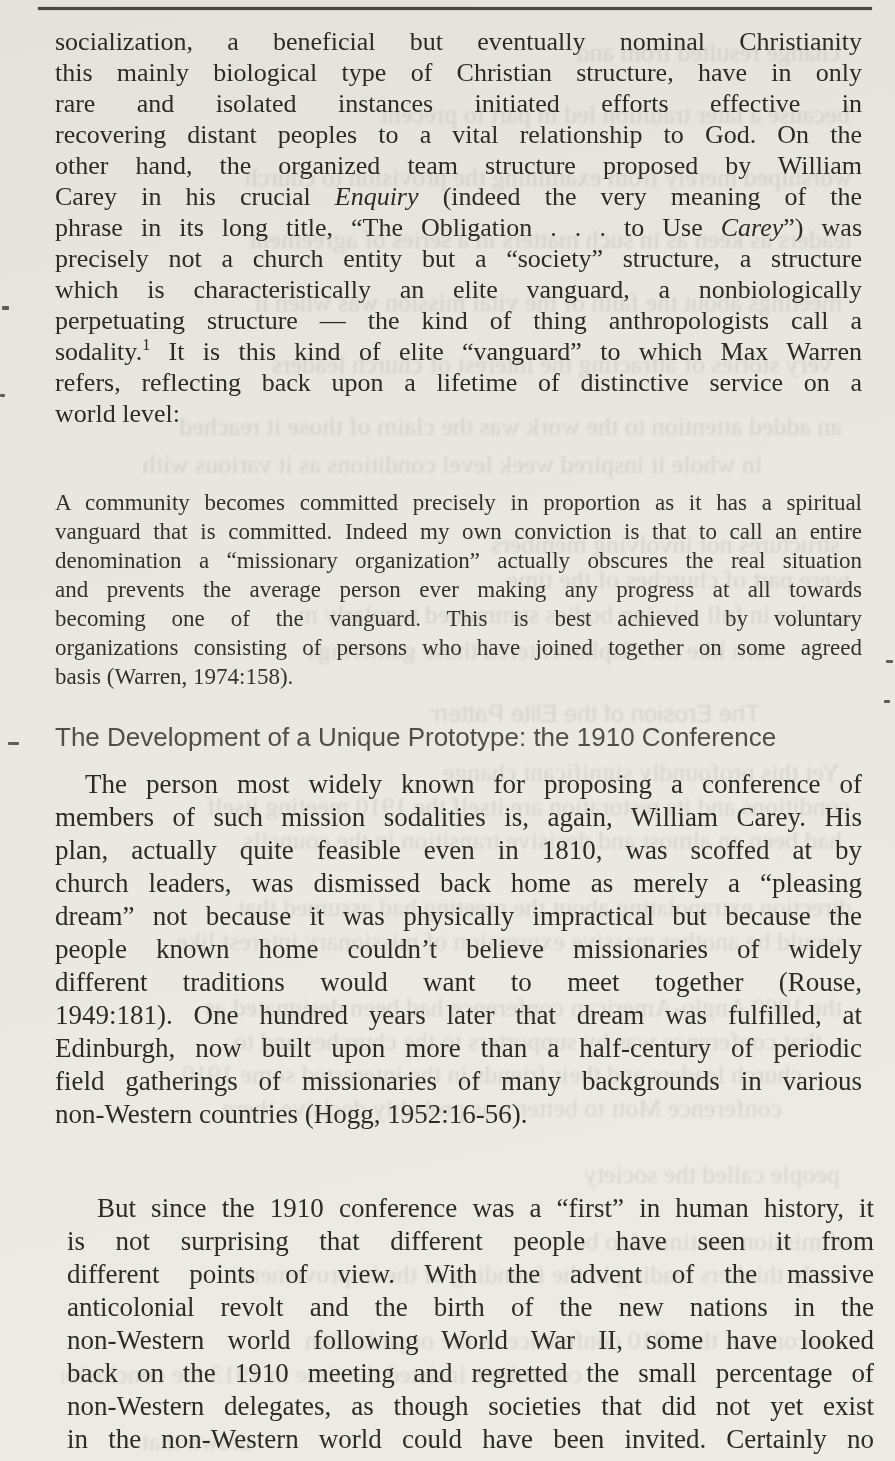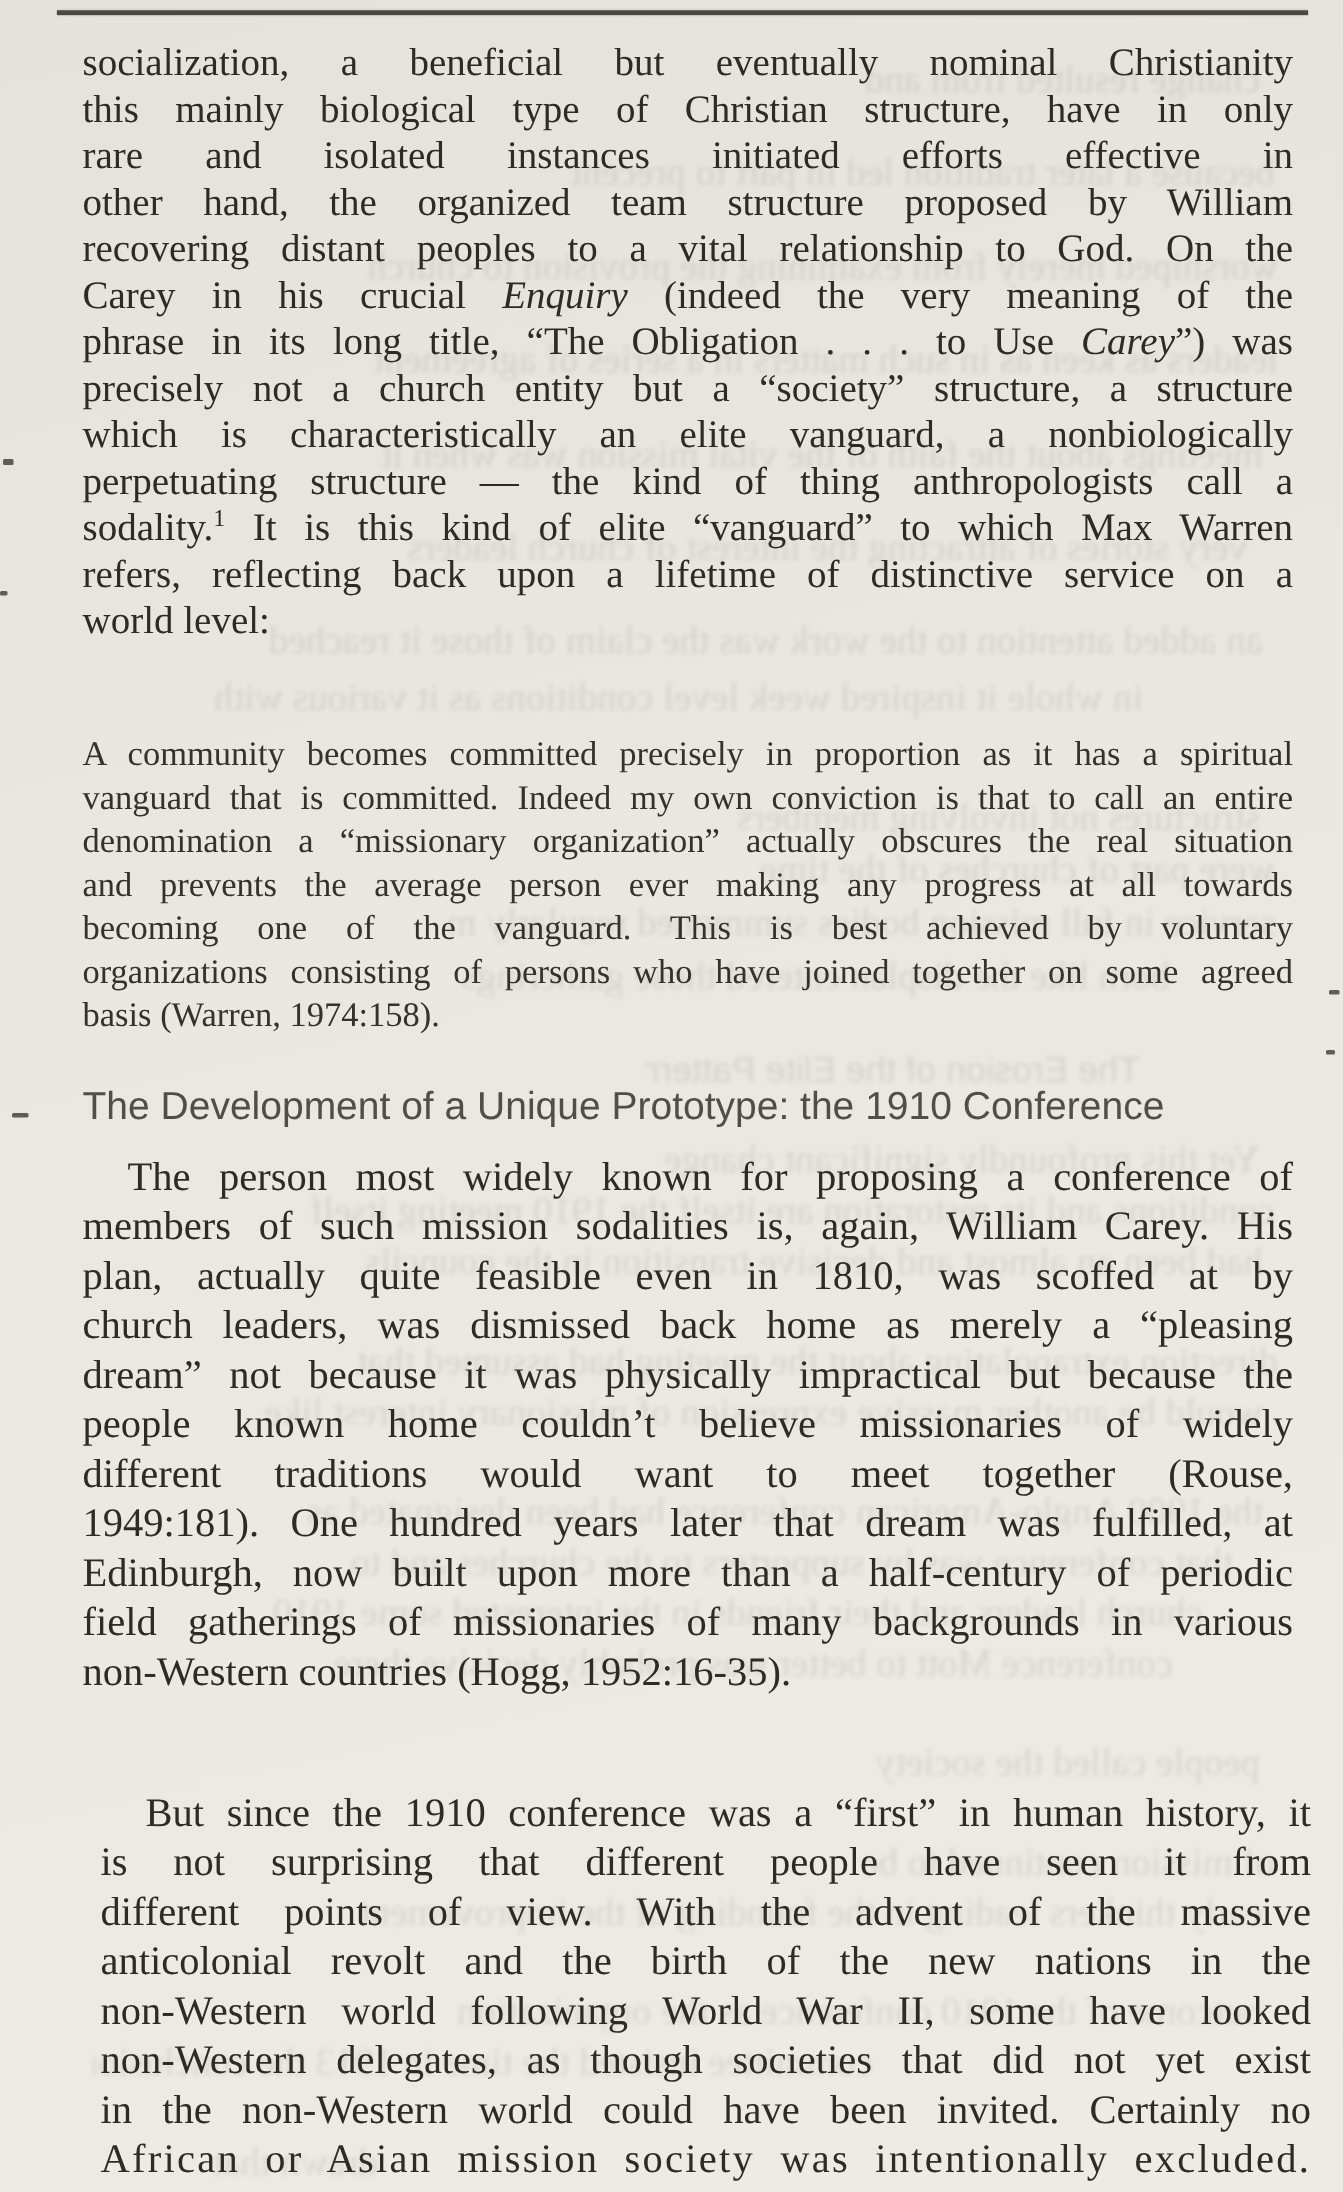--- a/index.html
+++ b/index.html
@@ -105,22 +105,22 @@
       <div class="ghost-line" style="top: 1360px; left: 62px; width: 520px;">committee insisted the time in 1913 the conclusion was</div>
       <div class="ghost-line" style="top: 1427px; left: 62px; width: 190px;">drawn that</div>
     </div>
 
   <div class="rule" style="left:38px;top:7px;width:834px;height:3px;"></div>
 
   <div class="col p1">
     <div class="ln">socialization, a beneficial but eventually nominal Christianity</div>
     <div class="ln">this mainly biological type of Christian structure, have in only</div>
     <div class="ln">rare and isolated instances initiated efforts effective in</div>
+    <div class="ln">recovering distant peoples to a vital relationship to God. On the</div>
     <div class="ln">other hand, the organized team structure proposed by William</div>
-    <div class="ln">recovering distant peoples to a vital relationship to God. On the</div>
     <div class="ln"><span>Carey in his crucial </span><em>Enquiry</em><span> (indeed the very meaning of the</span></div>
     <div class="ln"><span>phrase in its long title, “The Obligation . . . to Use </span><em>Carey</em><span>”) was</span></div>
     <div class="ln">precisely not a church entity but a “society” structure, a structure</div>
     <div class="ln">which is characteristically an elite vanguard, a nonbiologically</div>
     <div class="ln">perpetuating structure — the kind of thing anthropologists call a</div>
     <div class="ln"><span>sodality.</span><sup>1</sup><span> It is this kind of elite “vanguard” to which Max Warren</span></div>
     <div class="ln">refers, reflecting back upon a lifetime of distinctive service on a</div>
     <div class="ln rag">world level:</div>
   </div>
 
@@ -140,29 +140,30 @@
     <div class="ln indent">The person most widely known for proposing a conference of</div>
     <div class="ln">members of such mission sodalities is, again, William Carey. His</div>
     <div class="ln">plan, actually quite feasible even in 1810, was scoffed at by</div>
     <div class="ln">church leaders, was dismissed back home as merely a “pleasing</div>
     <div class="ln">dream” not because it was physically impractical but because the</div>
     <div class="ln">people known home couldn’t believe missionaries of widely</div>
     <div class="ln">different traditions would want to meet together (Rouse,</div>
     <div class="ln">1949:181). One hundred years later that dream was fulfilled, at</div>
     <div class="ln">Edinburgh, now built upon more than a half-century of periodic</div>
     <div class="ln">field gatherings of missionaries of many backgrounds in various</div>
-    <div class="ln rag">non-Western countries (Hogg, 1952:16-35).</div>
+    <div class="ln rag">non-Western countries (Hogg, 1952:16-56).</div>
   </div>
 
   <div class="col p3">
     <div class="ln indent">But since the 1910 conference was a “first” in human history, it</div>
     <div class="ln">is not surprising that different people have seen it from</div>
     <div class="ln">different points of view. With the advent of the massive</div>
     <div class="ln">anticolonial revolt and the birth of the new nations in the</div>
     <div class="ln">non-Western world following World War II, some have looked</div>
+    <div class="ln">back on the 1910 meeting and regretted the small percentage of</div>
     <div class="ln">non-Western delegates, as though societies that did not yet exist</div>
     <div class="ln">in the non-Western world could have been invited. Certainly no</div>
     <div class="ln spread">African or Asian mission society was intentionally excluded.</div>
   </div>
 
   <div id="specks">
       <div class="speck" style="left: 2px; top: 306px; width: 7px; height: 4px;"></div>
       <div class="speck" style="left: 0px; top: 394px; width: 5px; height: 3px;"></div>
       <div class="speck" style="left: 8px; top: 742px; width: 11px; height: 3px;"></div>
       <div class="speck" style="left: 886px; top: 660px; width: 7px; height: 3px;"></div>

